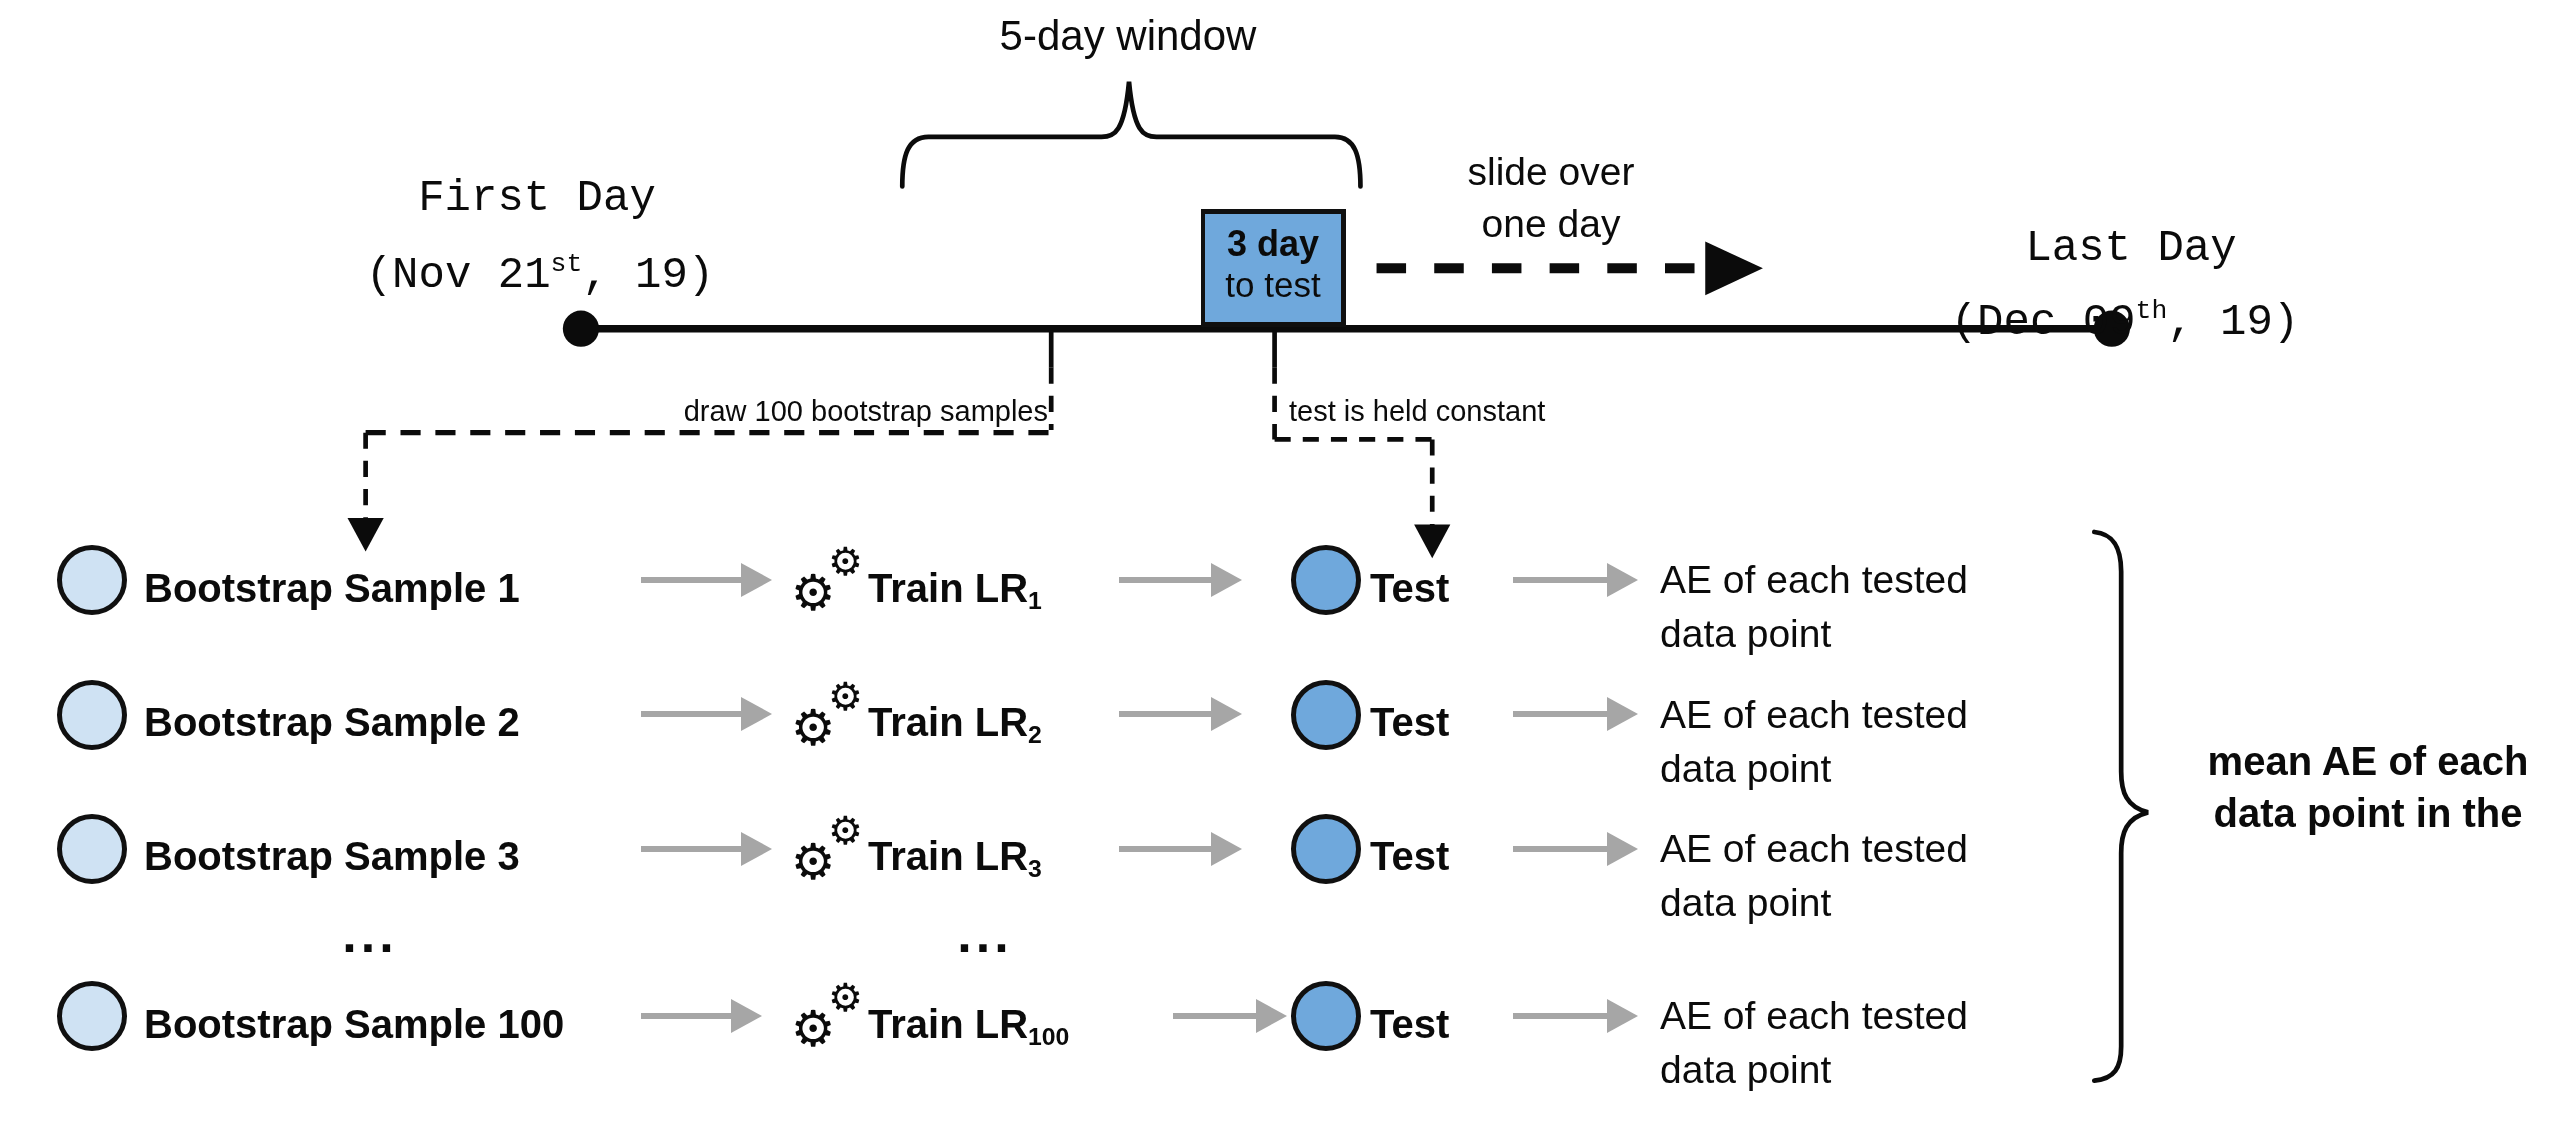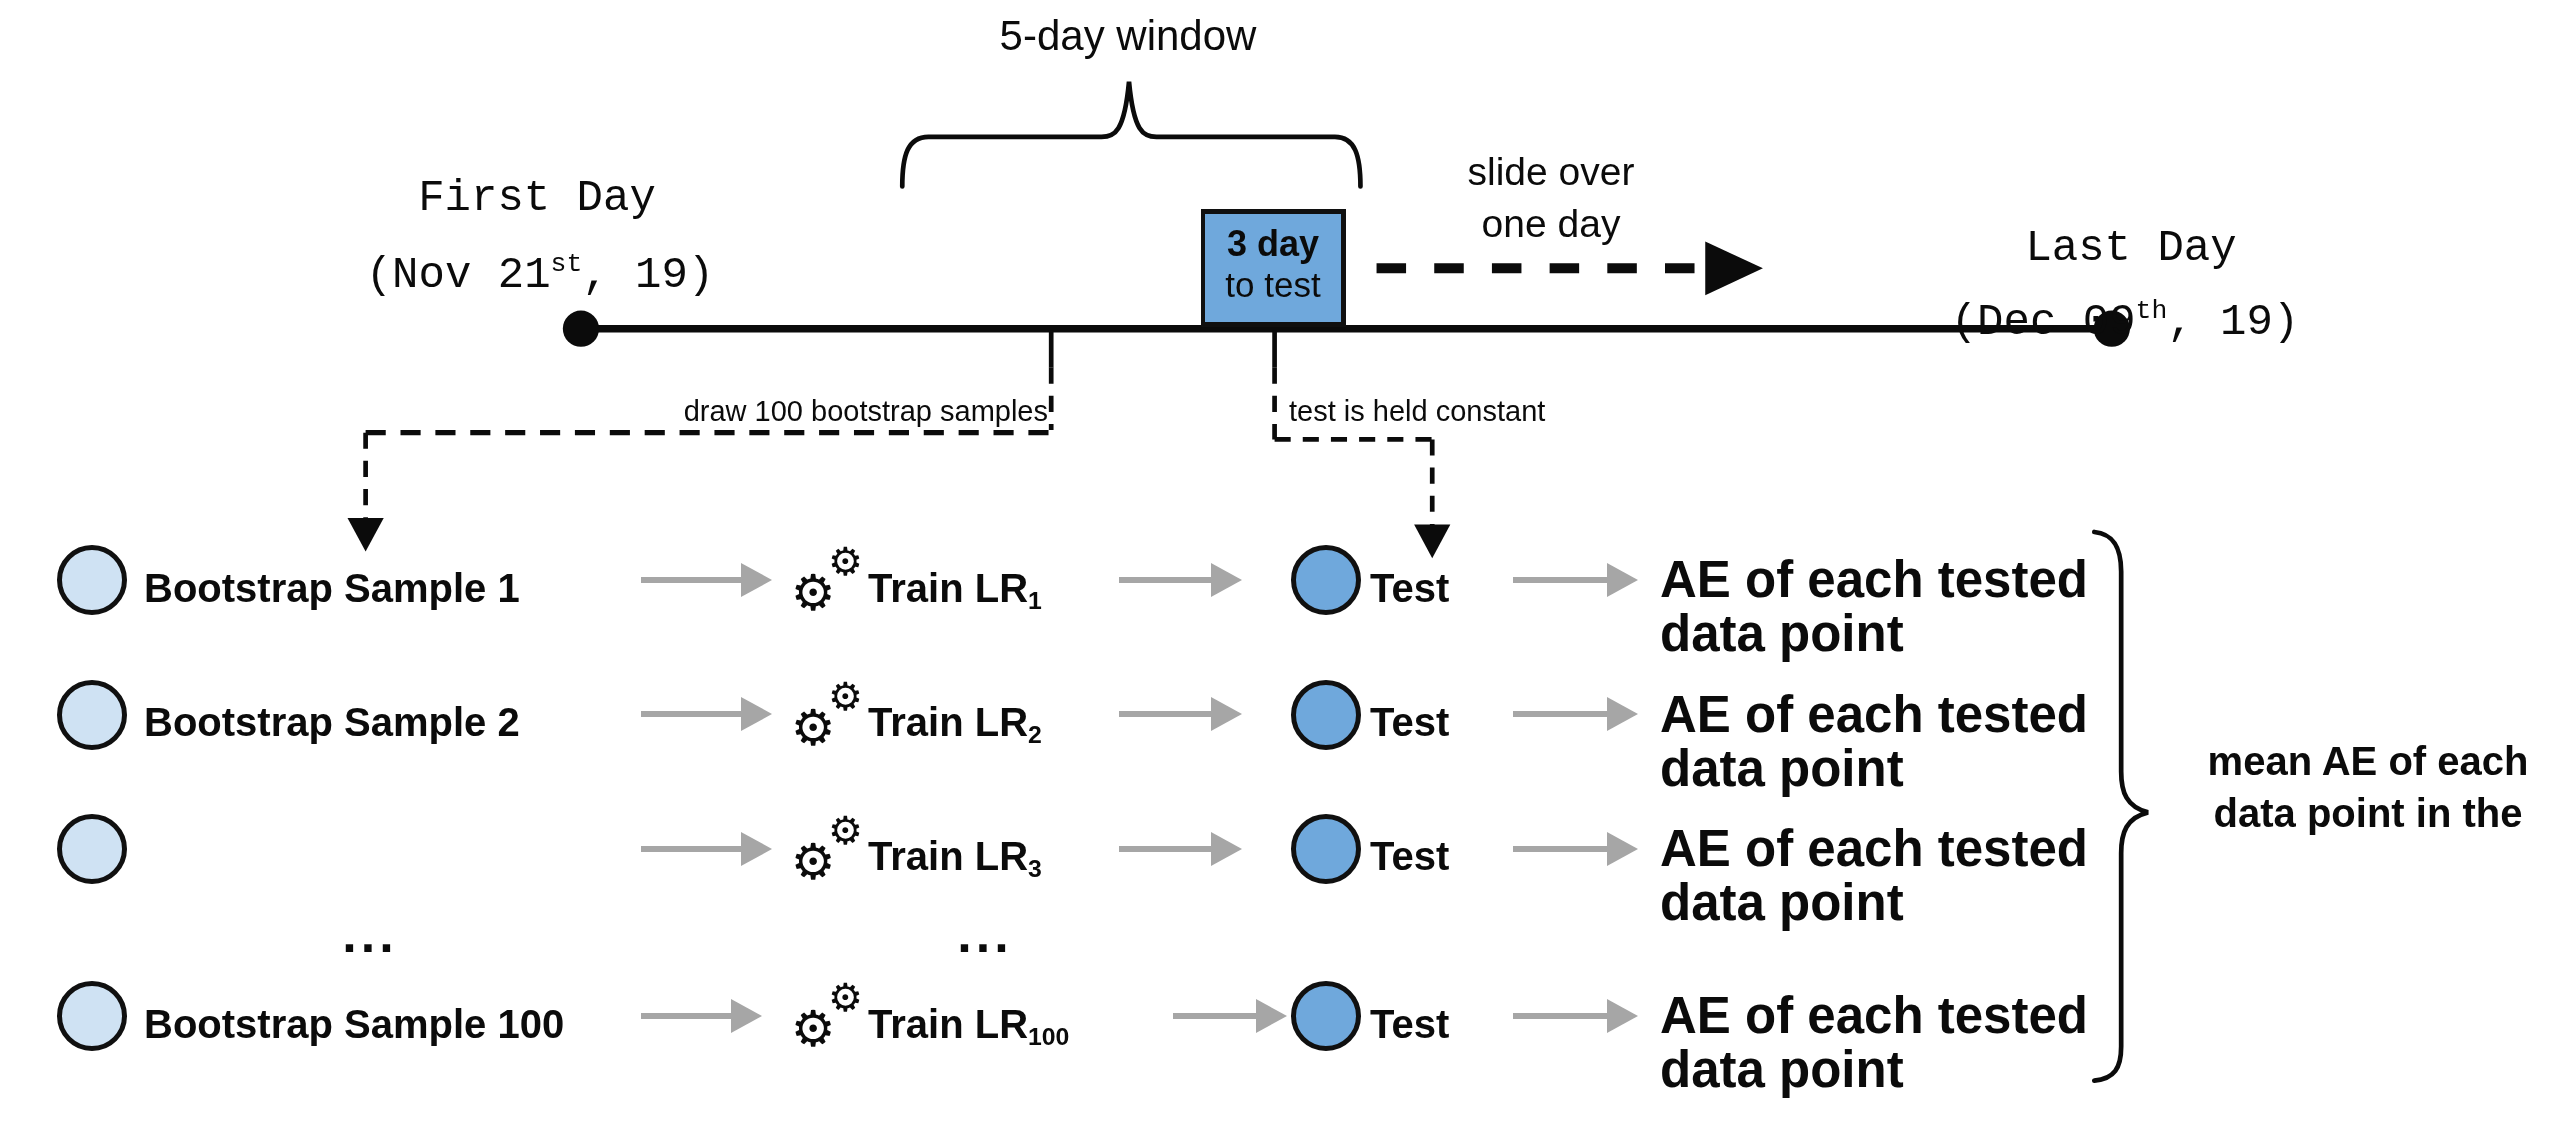--- a/index.html
+++ b/index.html
@@ -5,21 +5,21 @@
   html,body{margin:0;padding:0;background:#ffffff;}
   #canvas{position:relative;width:2576px;height:1129px;background:#ffffff;overflow:hidden;
           font-family:"Liberation Sans",sans-serif;color:#0b0b0b;}
   .abs{position:absolute;}
   .ctr{transform:translateX(-50%);text-align:center;white-space:nowrap;}
   .t-title{font-size:42px;line-height:48px;}
   .t-day{font-size:44px;line-height:51px;font-family:Liberation Mono, monospace;}
   .t-slide{font-size:39px;line-height:46px;}
   .t-small{font-size:29px;line-height:35px;white-space:nowrap;}
   .t-row{font-size:40px;line-height:48px;font-weight:700;white-space:nowrap;margin-top:8px;}
-  .t-ae{font-size:51px;line-height:54px;font-weight:700;white-space:nowrap;}
+  .t-ae{font-size:39px;line-height:54px;font-weight:400;white-space:nowrap;}
   .t-sum{font-size:40px;line-height:52px;font-weight:700;text-align:center;white-space:nowrap;}
   sup{font-size:60%;vertical-align:super;}
   sub{font-size:62%;vertical-align:baseline;position:relative;top:0.28em;}
   .box{box-sizing:border-box;border:5.4px solid #101010;text-align:center;}
   .box .l1{font-weight:700;font-size:36px;line-height:42px;margin-top:9.4px;}
   .box .l2{font-size:35px;line-height:40px;}
   .train-fill{background:var(--light_blue,#cfe2f3);}
   .test-fill{background:var(--medium_blue,#6fa8dc);}
   .bcircle,.tcircle{box-sizing:border-box;width:70px;height:70px;border-radius:50%;border:5.4px solid #101010;}
   .bcircle{background:var(--light_blue,#cfe2f3);}
@@ -131,20 +131,21 @@
   <div class="abs garrow" style="left:1513px;top:714px;width:125px;">
       <span class="shaft" style="width:94px;"></span>
       <span class="head"></span>
     </div>
   <div class="abs t-ae" style="left:1660px;top:688px;">
     <div>AE of each tested</div>
     <div>data point</div>
   </div>
 
   <div class="abs bcircle" style="left:57px;top:814px;"></div>
+  <div class="abs t-row" style="left:144px;top:824px;">Bootstrap Sample 3</div>
   <div class="abs garrow" style="left:641px;top:849px;width:131px;">
       <span class="shaft" style="width:101px;"></span>
       <span class="head"></span>
     </div>
   <div class="abs gears" style="left:792px;top:814px;">
       <span class="gear-small">⚙</span>
       <span class="gear-big">⚙</span>
     </div>
   <div class="abs t-row" style="left:868px;top:824px;"><span>Train LR</span><sub>3</sub></div>
   <div class="abs garrow" style="left:1119px;top:849px;width:123px;">

